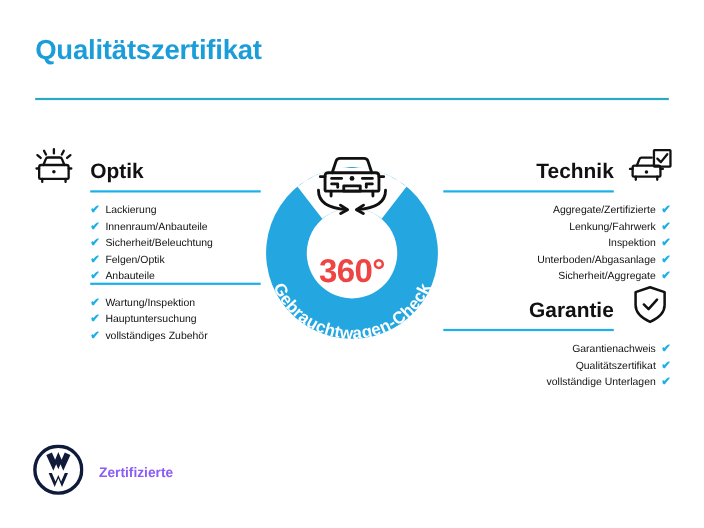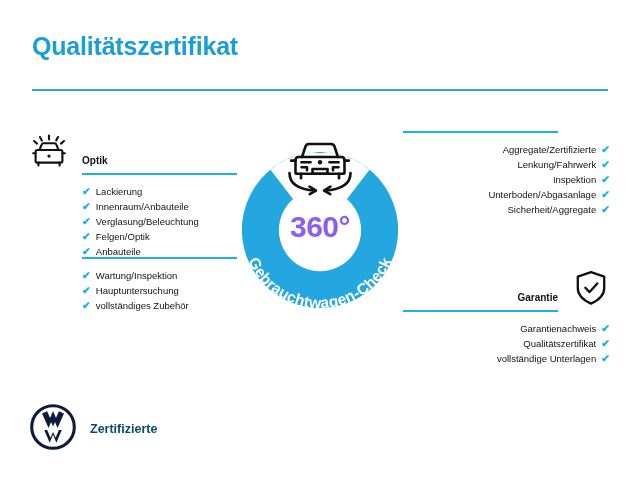--- a/index.html
+++ b/index.html
@@ -47,21 +47,21 @@
     background: #2ba8c4;
   }
 
   
   .section {
     position: absolute;
   }
   .sec-optik    { left: 26px;  top: 130px; width: 215px; }
   .sec-wartung  { left: 26px;  top: 256px; width: 215px; }
   .sec-technik  { left: 399px; top: 130px; width: 215px; }
-  .sec-garantie { left: 399px; top: 267px; width: 215px; text-align: right; }
+  .sec-garantie { left: 399px; top: 256px; width: 215px; text-align: right; }
 
   .sec-head {
     position: relative;
     height: 42px;
   }
   .sec-icon {
     position: absolute;
     top: 0;
     width: 46px;
     height: 42px;
@@ -69,21 +69,21 @@
     align-items: center;
     justify-content: center;
   }
   .left .sec-icon  { left: 0; }
   .right .sec-icon { right: 0; }
   .sec-icon svg { display: block; }
 
   .sec-title {
     position: absolute;
     bottom: 6px;
-    font-size: 10px;
+    font-size: 19px;
     font-weight: bold;
     color: #111111;
     line-height: 1;
     white-space: nowrap;
   }
   .left  .sec-title { left: 56px; }
   .right .sec-title { right: 56px; }
 
   .sec-rule {
     height: 2px;
@@ -128,44 +128,44 @@
     left: 222px;
     top: 112px;
     width: 196px;
     height: 210px;
   }
   #badge svg { display: block; }
 
   .deg-text {
     position: absolute;
     left: 0;
-    top: 100px;
+    top: 120px;
     width: 196px;
     text-align: center;
     font-size: 30px;
     font-weight: bold;
-    color: #8b5cf6;
+    color: #ef4444;
     letter-spacing: -0.5px;
     line-height: 1;
   }
 
   
   #footer {
     position: absolute;
     left: 30px;
     top: 404px;
     display: flex;
     align-items: center;
   }
   .vw-mark { flex: none; }
   .vw-words {
     margin-left: 14px;
     font-size: 12.5px;
     font-weight: bold;
-    color: #0c4a6e;
+    color: #8b5cf6;
     line-height: 1.28;
     white-space: nowrap;
   }
 </style>
 </head>
 <body>
 
 <div id="page">
 
   <div class="page-title">Qualitätszertifikat</div>
@@ -198,21 +198,21 @@
       <li>
         <span class="tick">✔</span>
         <span>Lackierung</span>
       </li>
       <li>
         <span class="tick">✔</span>
         <span>Innenraum/Anbauteile</span>
       </li>
       <li>
         <span class="tick">✔</span>
-        <span>Verglasung/Beleuchtung</span>
+        <span>Sicherheit/Beleuchtung</span>
       </li>
       <li>
         <span class="tick">✔</span>
         <span>Felgen/Optik</span>
       </li>
       <li>
         <span class="tick">✔</span>
         <span>Anbauteile</span>
       </li>
     </ul>
@@ -230,20 +230,38 @@
         <span>Hauptuntersuchung</span>
       </li>
       <li>
         <span class="tick">✔</span>
         <span>vollständiges Zubehör</span>
       </li>
     </ul>
   </div>
 
   <div class="section right sec-technik">
+    <div class="sec-head">
+      <span class="sec-icon">
+        <svg width="40" height="34" viewBox="0 0 40 34">
+          <g fill="none" stroke="#111111" stroke-width="2.1" stroke-linecap="round" stroke-linejoin="round">
+            <path d="M8 16.5 L10.3 10.7 Q10.8 9.3 12.3 9.3 L21.5 9.3"></path>
+            <path d="M6 16.5 L27.5 16.5 Q29.4 16.5 29.4 18.5 L29.4 25.5 Q29.4 26.6 28.3 26.6 L5.2 26.6 Q4.1 26.6 4.1 25.5 L4.1 18.5 Q4.1 16.5 6 16.5 Z"></path>
+            <path d="M4.1 19.6 L1.7 19.6"></path>
+            <path d="M29.4 19.6 L31.6 19.6"></path>
+            <path d="M7 26.6 L7 29.4"></path>
+            <path d="M26.5 26.6 L26.5 29.4"></path>
+            <rect x="23.5" y="2.5" width="15" height="15" rx="0.5"></rect>
+            <path d="M26.6 10.2 L29.8 13.4 L35.6 6.2"></path>
+          </g>
+          <circle cx="16.7" cy="22.3" r="1.6" fill="#111111"></circle>
+        </svg>
+      </span>
+      <span class="sec-title">Technik</span>
+    </div>
     <div class="sec-rule"></div>
     <ul class="check-list">
       <li>
         <span>Aggregate/Zertifizierte</span>
         <span class="tick">✔</span>
       </li>
       <li>
         <span>Lenkung/Fahrwerk</span>
         <span class="tick">✔</span>
       </li>

